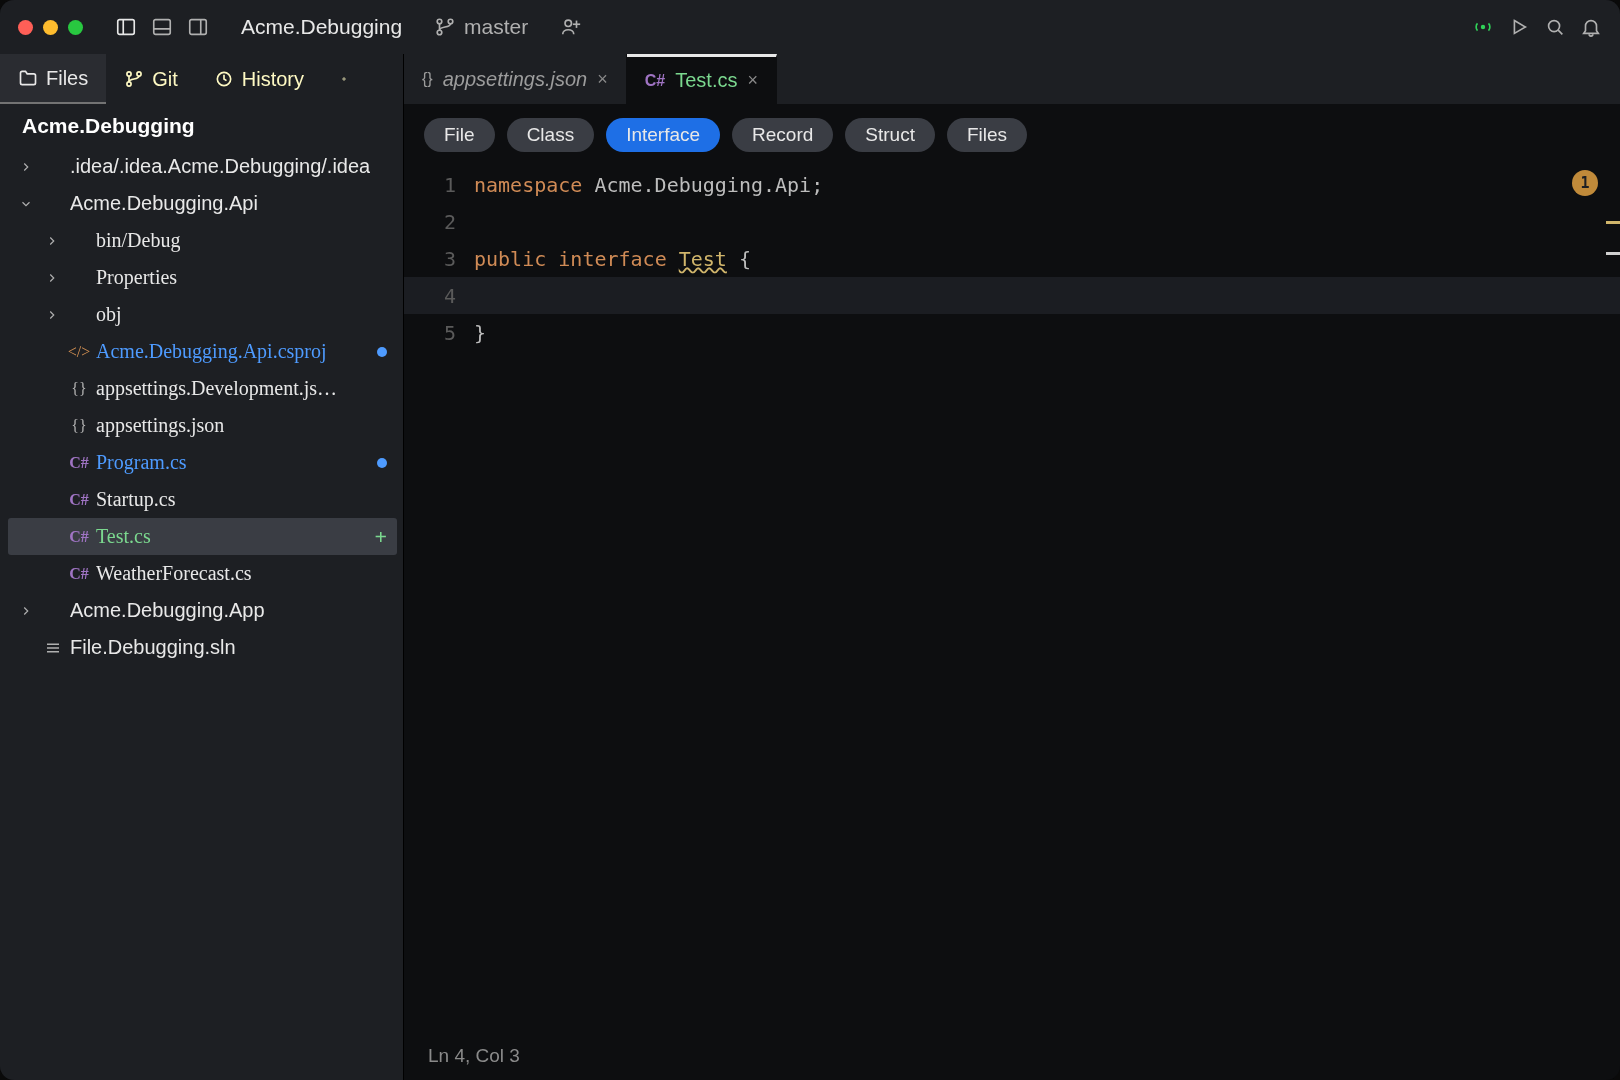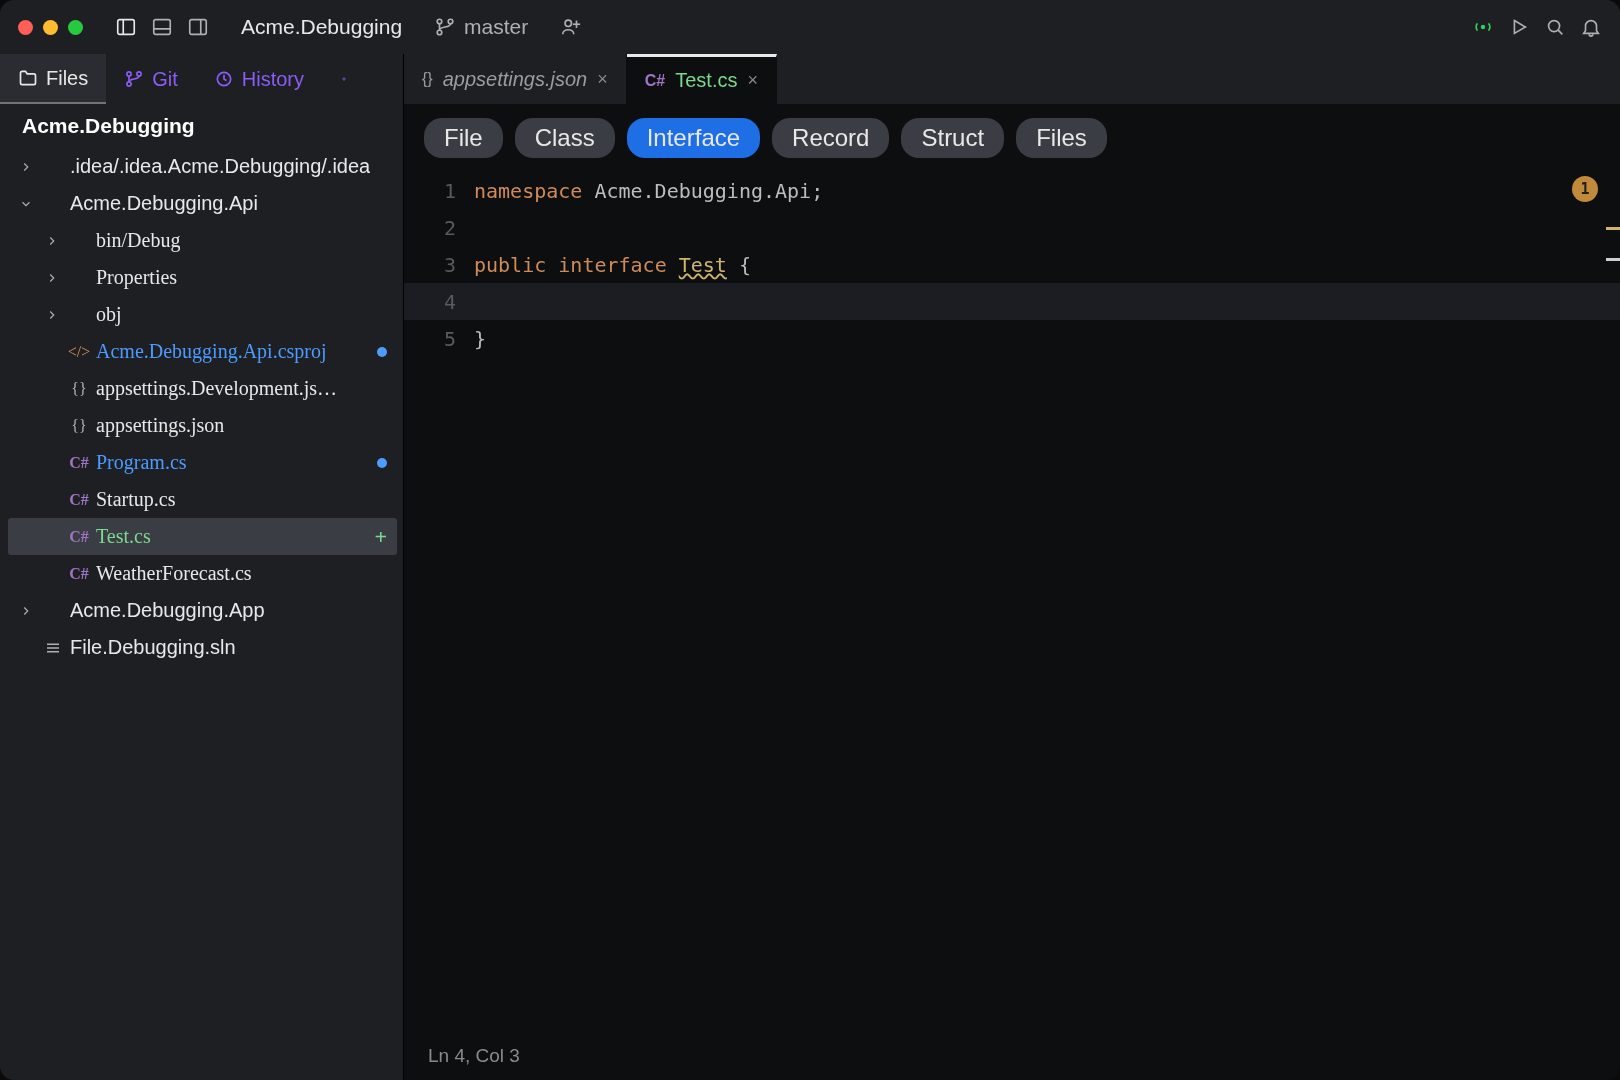--- a/index.html
+++ b/index.html
@@ -37,21 +37,21 @@
   
   .main { display: flex; height: calc(100% - 54px); }
 
   
   .sidebar { width: 404px; background: #1d1f23; display: flex; flex-direction: column; border-right: 1px solid #000; }
 
   .side-tabs { height: 50px; display: flex; align-items: stretch; }
   .side-tab {
     display: flex; align-items: center; gap: 8px;
     padding: 0 18px;
-    color: #8b5cf6; font-size: 20px;
+    color: #fef9c3; font-size: 20px;
   }
   .side-tab.active { background: #2a2c31; color: #e8e8e8; border-bottom: 2px solid #737373; }
   .side-tab svg { width: 20px; height: 20px; stroke: currentColor; fill: none; stroke-width: 2; }
   .side-tab.plus { width: 44px; justify-content: center; }
 
   .proj-root {
     padding: 10px 22px 8px;
     font-weight: 700;
     font-size: 21px;
     color: #fff;
@@ -105,21 +105,21 @@
   .etab .fi { font-size: 16px; }
   .etab .close { color: #888; font-size: 18px; }
   .etab.inactive .name { font-style: italic; }
   .etab.inactive .fi { color: #9c9c9c; }
 
   .chips { display: flex; gap: 12px; padding: 14px 20px; }
   .chip {
     padding: 6px 20px;
     background: #3a3d44;
     border-radius: 18px;
-    font-size: 24px;
+    font-size: 19px;
     color: #e8e8e8;
   }
   .chip.active { background: #1e6fe6; }
 
   .code-area { position: relative; flex: 1; font-family: ui-monospace, Menlo, Consolas, monospace; font-size: 20px; }
   .line { display: flex; height: 37px; align-items: center; }
   .line.current { background: #1b1d22; }
   .gutter { width: 70px; text-align: right; padding-right: 18px; color: #5a5a5a; }
   .code-text { white-space: pre; }
   .kw   { color: #d08b56; }

